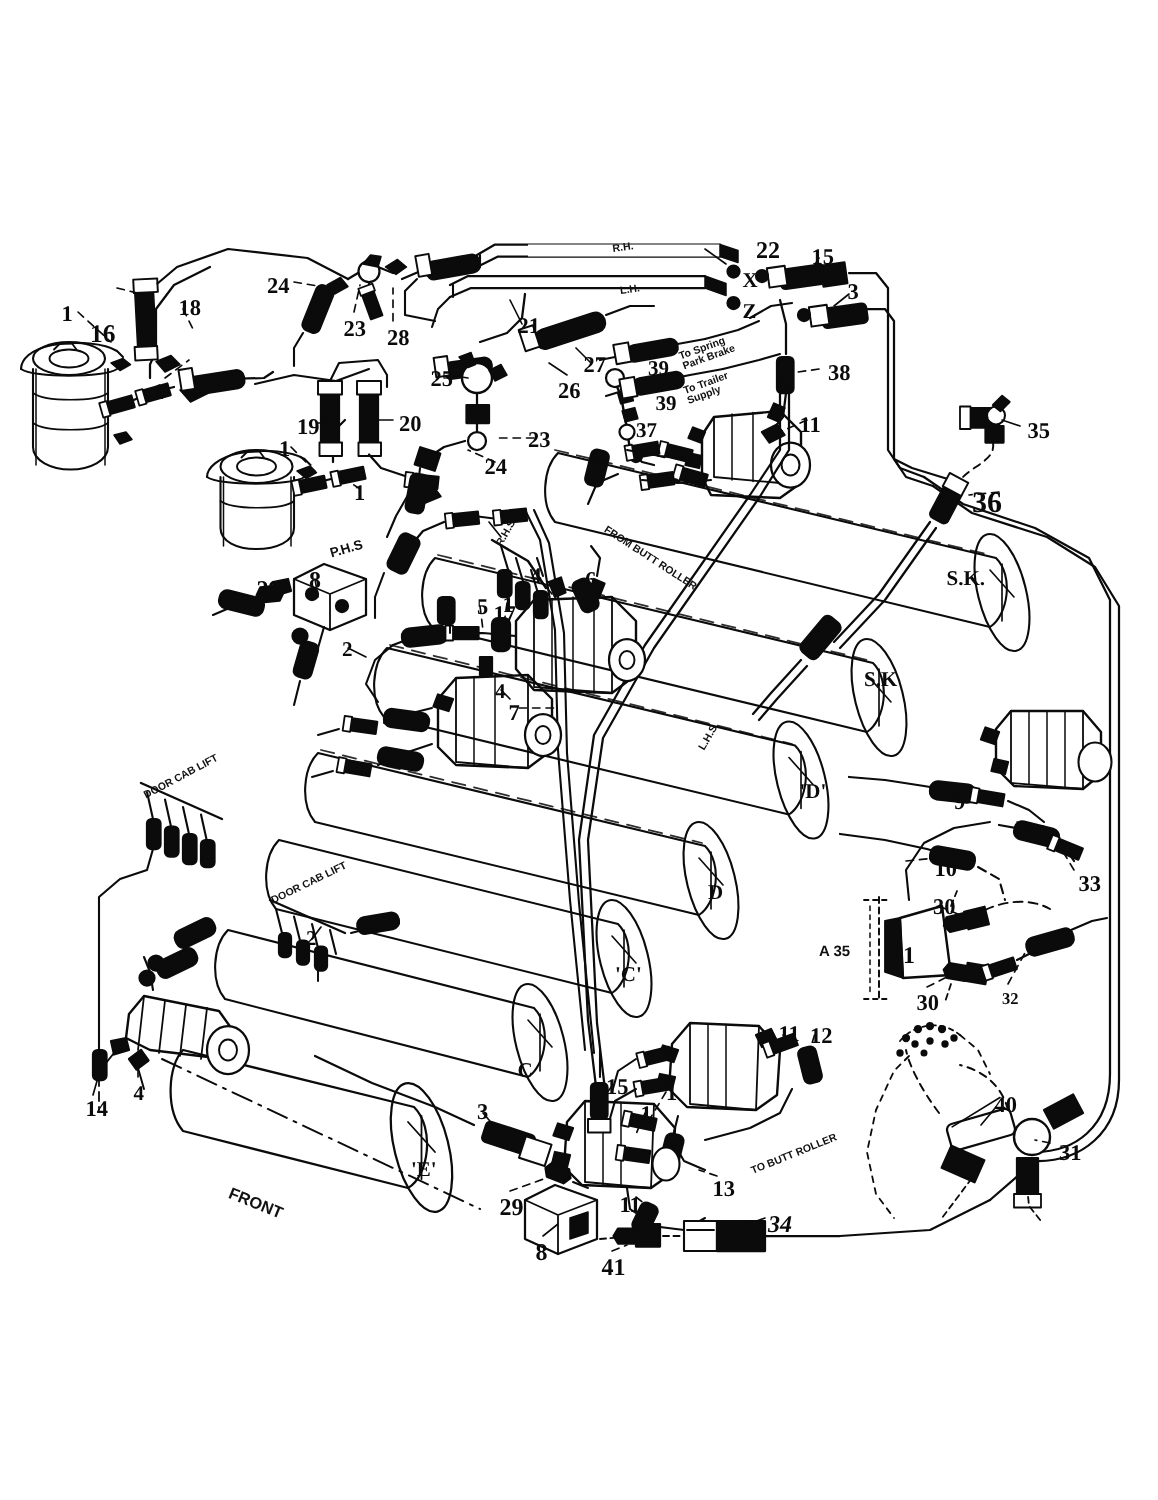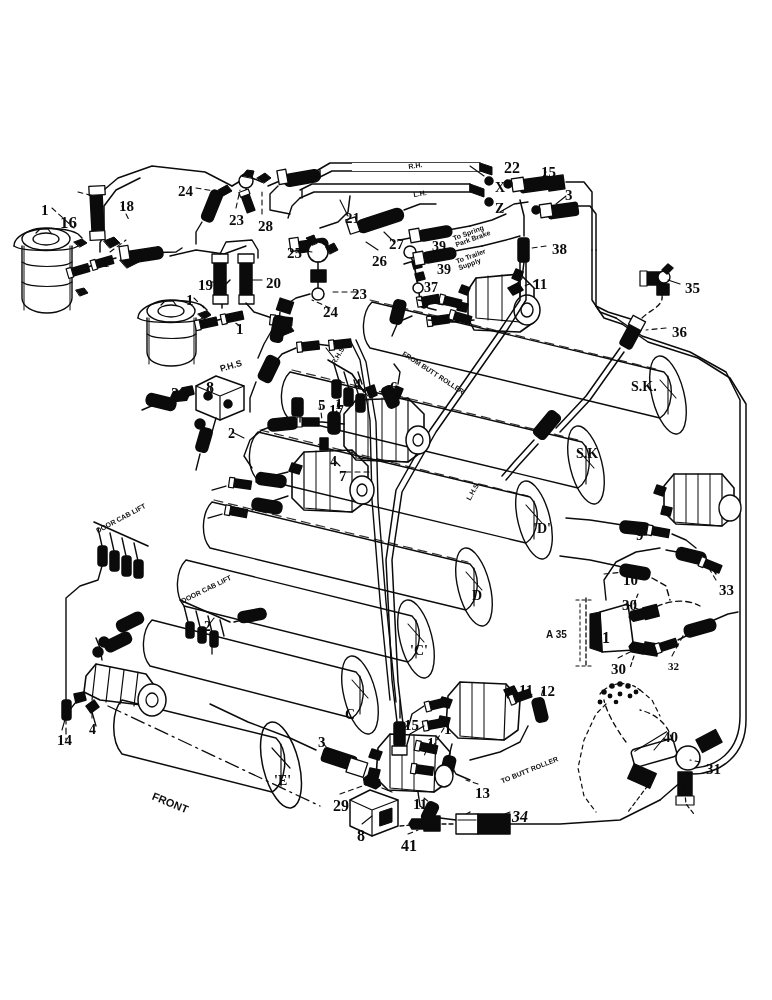--- a/index.html
+++ b/index.html
@@ -719,21 +719,21 @@
       <div class="cn" style="left: 437px; top: 263px; font-size: 14px;">39</div>
       <div class="cn" style="left: 424px; top: 281px; font-size: 14px;">37</div>
       <div class="cn" style="left: 533px; top: 277px; font-size: 15px;">11</div>
       <div class="cn" style="left: 198px; top: 278px; font-size: 15px;">19</div>
       <div class="cn" style="left: 266px; top: 276px; font-size: 15px;">20</div>
       <div class="cn" style="left: 186px; top: 293px; font-size: 15px;">1</div>
       <div class="cn" style="left: 236px; top: 322px; font-size: 15px;">1</div>
       <div class="cn" style="left: 352px; top: 287px; font-size: 15px;">23</div>
       <div class="cn" style="left: 323px; top: 305px; font-size: 15px;">24</div>
       <div class="cn" style="left: 685px; top: 281px; font-size: 15px;">35</div>
-      <div class="cn" style="left: 672px; top: 325px; font-size: 15px;">36</div>
+      <div class="cn" style="left: 648px; top: 325px; font-size: 20px;">36</div>
       <div class="cn" style="left: 329px; top: 355px; font-size: 15px; margin-top: 48px;">17</div>
       <div class="cn" style="left: 171px; top: 386px; font-size: 16px;">29</div>
       <div class="cn" style="left: 206px; top: 380px; font-size: 16px;">8</div>
       <div class="cn" style="left: 318px; top: 398px; font-size: 15px;">5</div>
       <div class="cn" style="left: 335px; top: 397px; font-size: 15px;">1</div>
       <div class="cn" style="left: 354px; top: 378px; font-size: 14px;">4</div>
       <div class="cn" style="left: 390px; top: 380px; font-size: 15px;">6</div>
       <div class="cn" style="left: 228px; top: 427px; font-size: 14px;">2</div>
       <div class="cn" style="left: 330px; top: 455px; font-size: 14px;">4</div>
       <div class="cn" style="left: 339px; top: 469px; font-size: 15px;">7</div>

